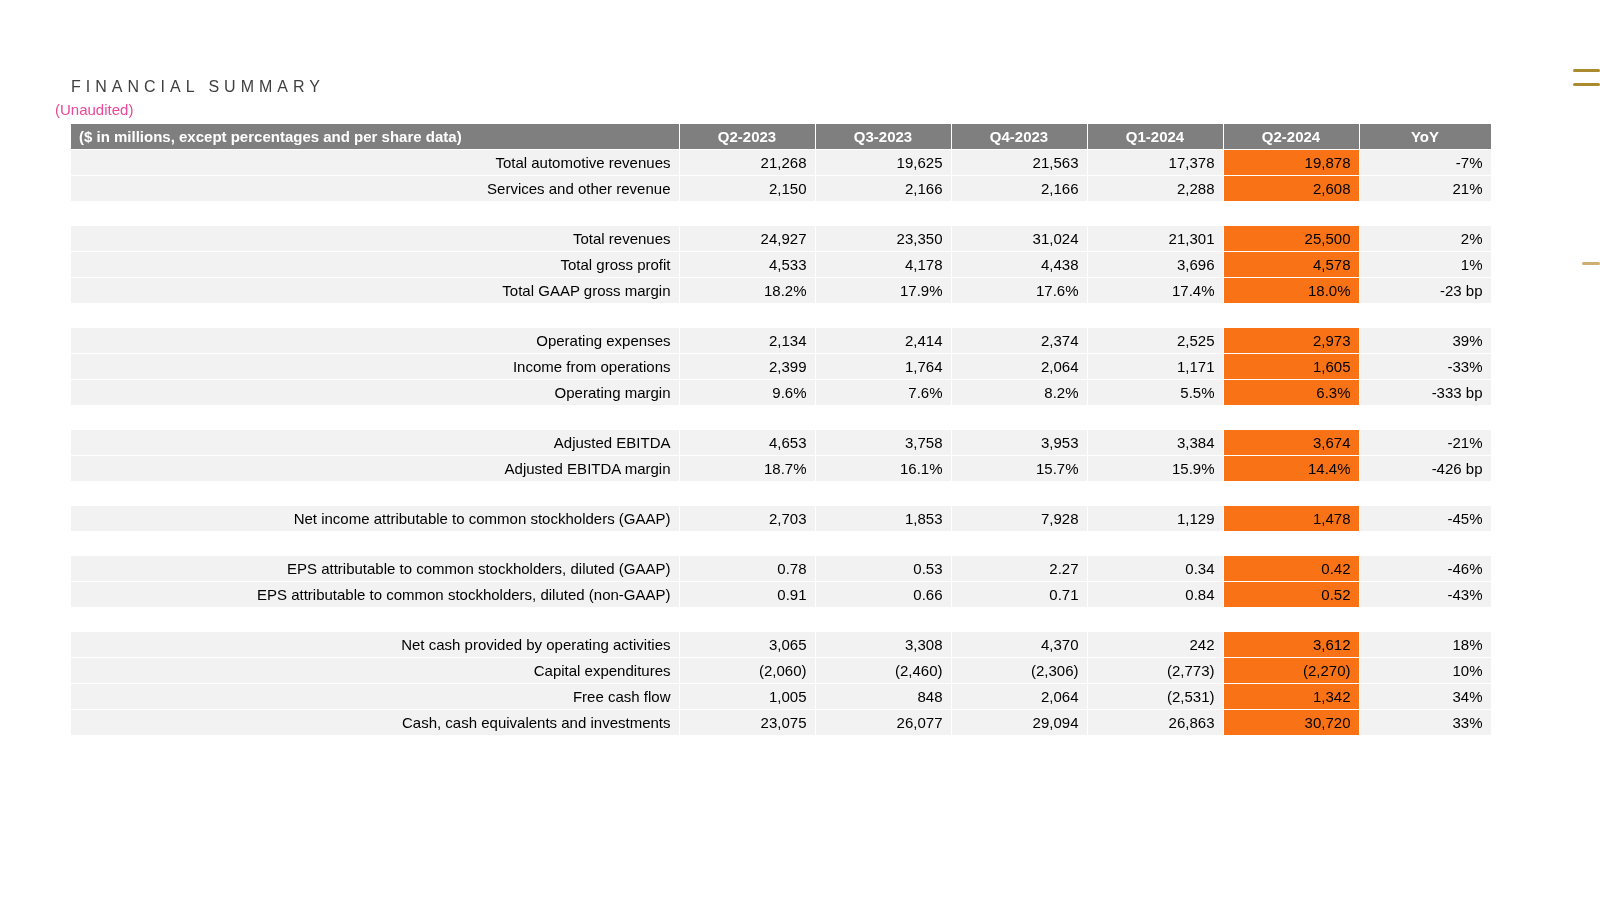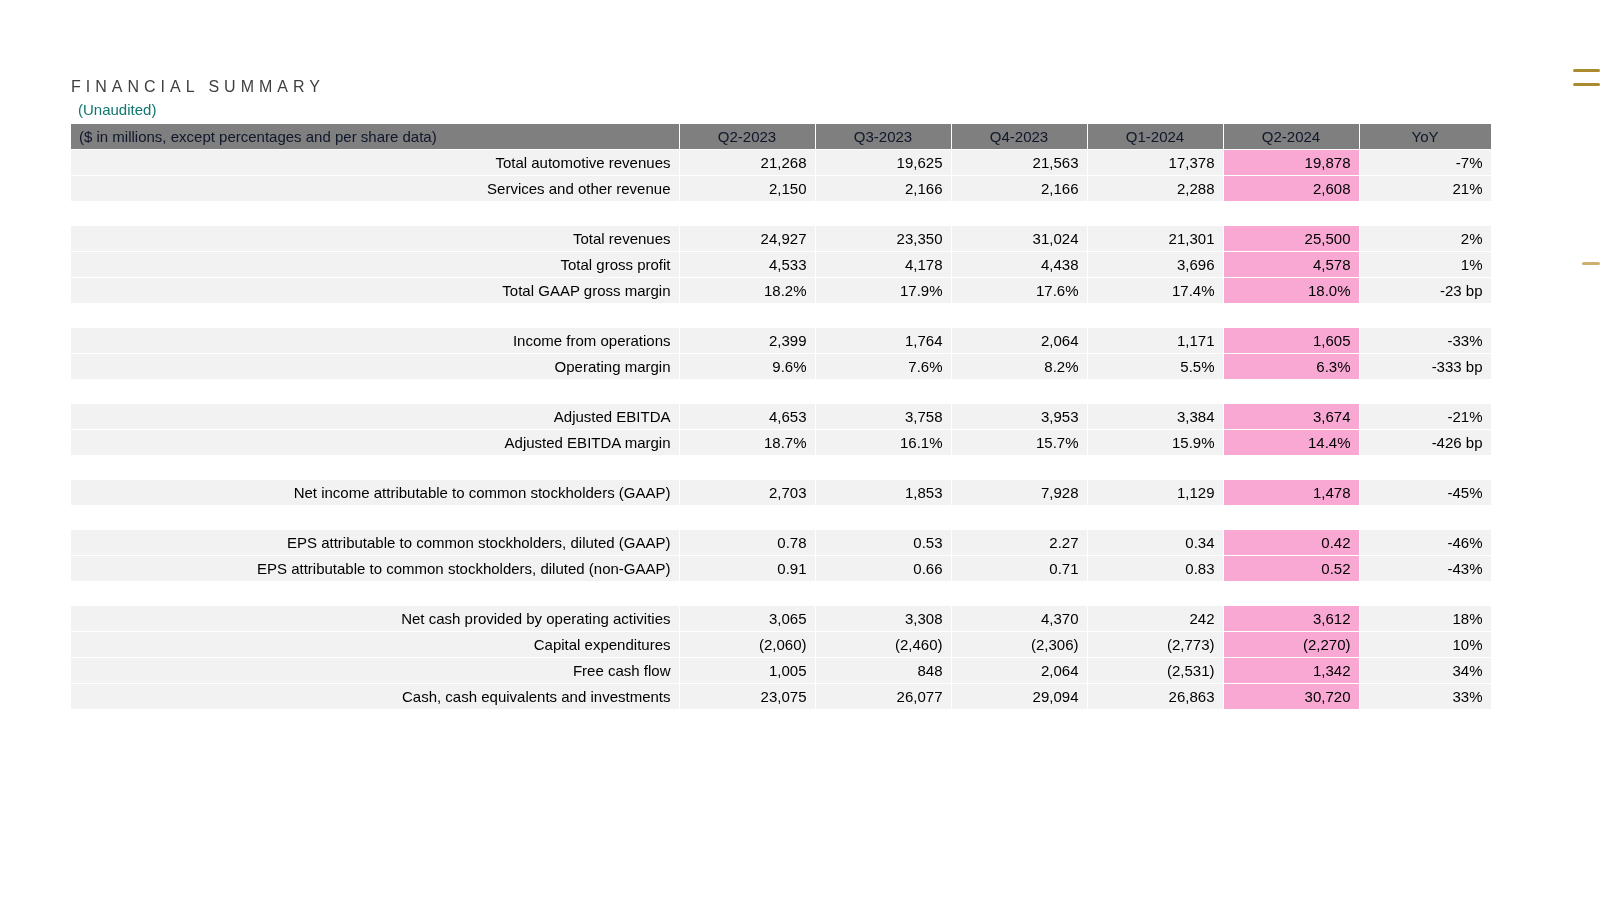--- a/index.html
+++ b/index.html
@@ -19,24 +19,24 @@
     position: absolute;
     left: 71px;
     top: 78px;
     font-size: 16px;
     letter-spacing: 5px;
     color: #3f3f3f;
     font-weight: 400;
   }
   .subtitle {
     position: absolute;
-    left: 78px;
+    left: 55px;
     top: 101px;
     font-size: 15px;
-    color: #0f766e;
+    color: #ec4899;
     font-weight: 400;
   }
   table.fin {
     position: absolute;
     left: 71px;
     top: 124px;
     width: 1420px;
     border-collapse: collapse;
     table-layout: fixed;
     font-size: 15px;
@@ -48,31 +48,31 @@
   table.fin th, table.fin td {
     height: 25px;
     padding: 0 8px;
     border-right: 1px solid #ffffff;
     border-bottom: 1px solid #ffffff;
     white-space: nowrap;
     overflow: hidden;
   }
   table.fin th {
     background: #7f7f7f;
-    color: #0f172a;
-    font-weight: 400;
+    color: #ffffff;
+    font-weight: 700;
     text-align: center;
   }
   table.fin th.h-label { text-align: left; }
   table.fin td {
     background: #f2f2f2;
     text-align: right;
   }
   table.fin td.label { text-align: right; }
-  table.fin td.hl { background: #f9a8d4; }
+  table.fin td.hl { background: #f97316; }
   table.fin tr.spacer td {
     background: #ffffff;
     height: 24px;
     border: none;
   }
   .page-number {
     position: absolute;
     left: 44px;
     top: 837px;
     font-size: 13px;
@@ -172,20 +172,29 @@
           <td>17.9%</td>
           <td>17.6%</td>
           <td>17.4%</td>
           <td class="hl">18.0%</td>
           <td>-23 bp</td>
         </tr>
         <tr class="spacer">
           <td colspan="7"></td>
         </tr>
         <tr>
+          <td class="label">Operating expenses</td>
+          <td>2,134</td>
+          <td>2,414</td>
+          <td>2,374</td>
+          <td>2,525</td>
+          <td class="hl">2,973</td>
+          <td>39%</td>
+        </tr>
+        <tr>
           <td class="label">Income from operations</td>
           <td>2,399</td>
           <td>1,764</td>
           <td>2,064</td>
           <td>1,171</td>
           <td class="hl">1,605</td>
           <td>-33%</td>
         </tr>
         <tr>
           <td class="label">Operating margin</td>
@@ -239,21 +248,21 @@
           <td>2.27</td>
           <td>0.34</td>
           <td class="hl">0.42</td>
           <td>-46%</td>
         </tr>
         <tr>
           <td class="label">EPS attributable to common stockholders, diluted (non-GAAP)</td>
           <td>0.91</td>
           <td>0.66</td>
           <td>0.71</td>
-          <td>0.83</td>
+          <td>0.84</td>
           <td class="hl">0.52</td>
           <td>-43%</td>
         </tr>
         <tr class="spacer">
           <td colspan="7"></td>
         </tr>
         <tr>
           <td class="label">Net cash provided by operating activities</td>
           <td>3,065</td>
           <td>3,308</td>

